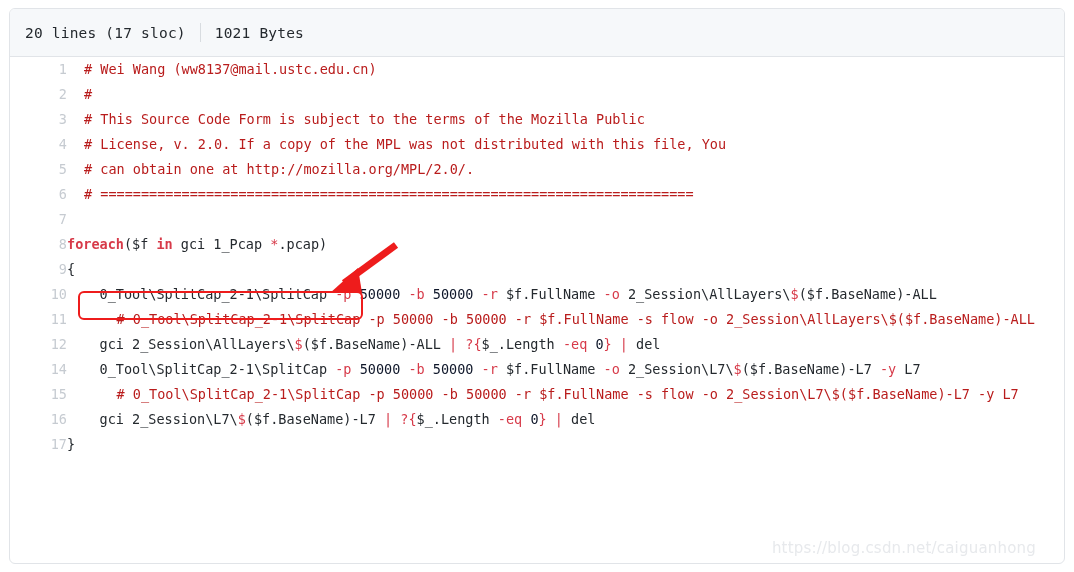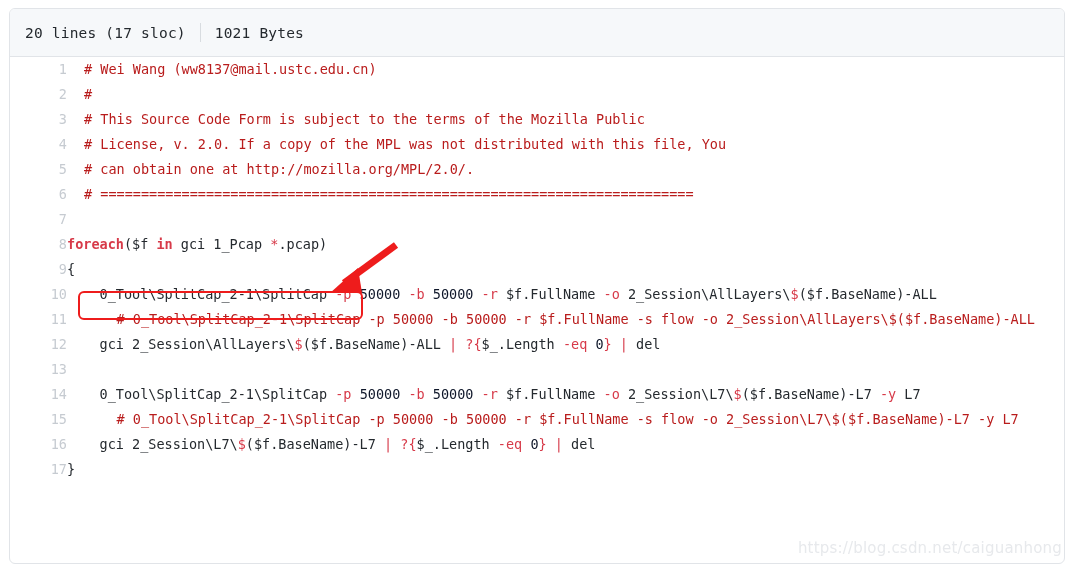--- a/index.html
+++ b/index.html
@@ -109,21 +109,21 @@
   .arrow-svg {
     position: absolute;
     left: 300px;
     top: 184px;
     width: 100px;
     height: 58px;
     pointer-events: none;
   }
   .watermark {
     position: absolute;
-    right: 2px;
+    right: 28px;
     bottom: 6px;
     font-family: "DejaVu Sans", sans-serif;
     font-size: 15px;
     color: #e7e9ec;
     letter-spacing: 0.2px;
     white-space: nowrap;
     user-select: none;
     margin-left: 16px;
   }
 </style>
@@ -185,24 +185,20 @@
           </tr>
           <tr>
             <td class="ln">11</td>
             <td class="lc"><span class="tok-comment">    # 0_Tool\SplitCap_2-1\SplitCap -p 50000 -b 50000 -r $f.FullName -s flow -o 2_Session\AllLayers\$($f.BaseName)-ALL</span></td>
           </tr>
           <tr>
             <td class="ln">12</td>
             <td class="lc"><span class="tok-plain">    gci 2_Session\AllLayers\</span><span class="tok-op">$</span><span class="tok-plain">($f.BaseName)-ALL </span><span class="tok-op">|</span><span class="tok-plain"> </span><span class="tok-op">?{</span><span class="tok-var">$_</span><span class="tok-plain">.Length </span><span class="tok-op">-eq</span><span class="tok-plain"> </span><span class="tok-num">0</span><span class="tok-op">}</span><span class="tok-plain"> </span><span class="tok-op">|</span><span class="tok-plain"> del</span></td>
           </tr>
           <tr>
-            <td class="ln">13</td>
-            <td class="lc">&nbsp;</td>
-          </tr>
-          <tr>
             <td class="ln">14</td>
             <td class="lc"><span class="tok-plain">    0_Tool\SplitCap_2-1\SplitCap </span><span class="tok-op">-p</span><span class="tok-plain"> </span><span class="tok-num">50000</span><span class="tok-plain"> </span><span class="tok-op">-b</span><span class="tok-plain"> </span><span class="tok-num">50000</span><span class="tok-plain"> </span><span class="tok-op">-r</span><span class="tok-plain"> $f.FullName </span><span class="tok-op">-o</span><span class="tok-plain"> 2_Session\L7\</span><span class="tok-op">$</span><span class="tok-plain">($f.BaseName)-L7 </span><span class="tok-op">-y</span><span class="tok-plain"> L7</span></td>
           </tr>
           <tr>
             <td class="ln">15</td>
             <td class="lc"><span class="tok-comment">    # 0_Tool\SplitCap_2-1\SplitCap -p 50000 -b 50000 -r $f.FullName -s flow -o 2_Session\L7\$($f.BaseName)-L7 -y L7</span></td>
           </tr>
           <tr>
             <td class="ln">16</td>
             <td class="lc"><span class="tok-plain">    gci 2_Session\L7\</span><span class="tok-op">$</span><span class="tok-plain">($f.BaseName)-L7 </span><span class="tok-op">|</span><span class="tok-plain"> </span><span class="tok-op">?{</span><span class="tok-var">$_</span><span class="tok-plain">.Length </span><span class="tok-op">-eq</span><span class="tok-plain"> </span><span class="tok-num">0</span><span class="tok-op">}</span><span class="tok-plain"> </span><span class="tok-op">|</span><span class="tok-plain"> del</span></td>

